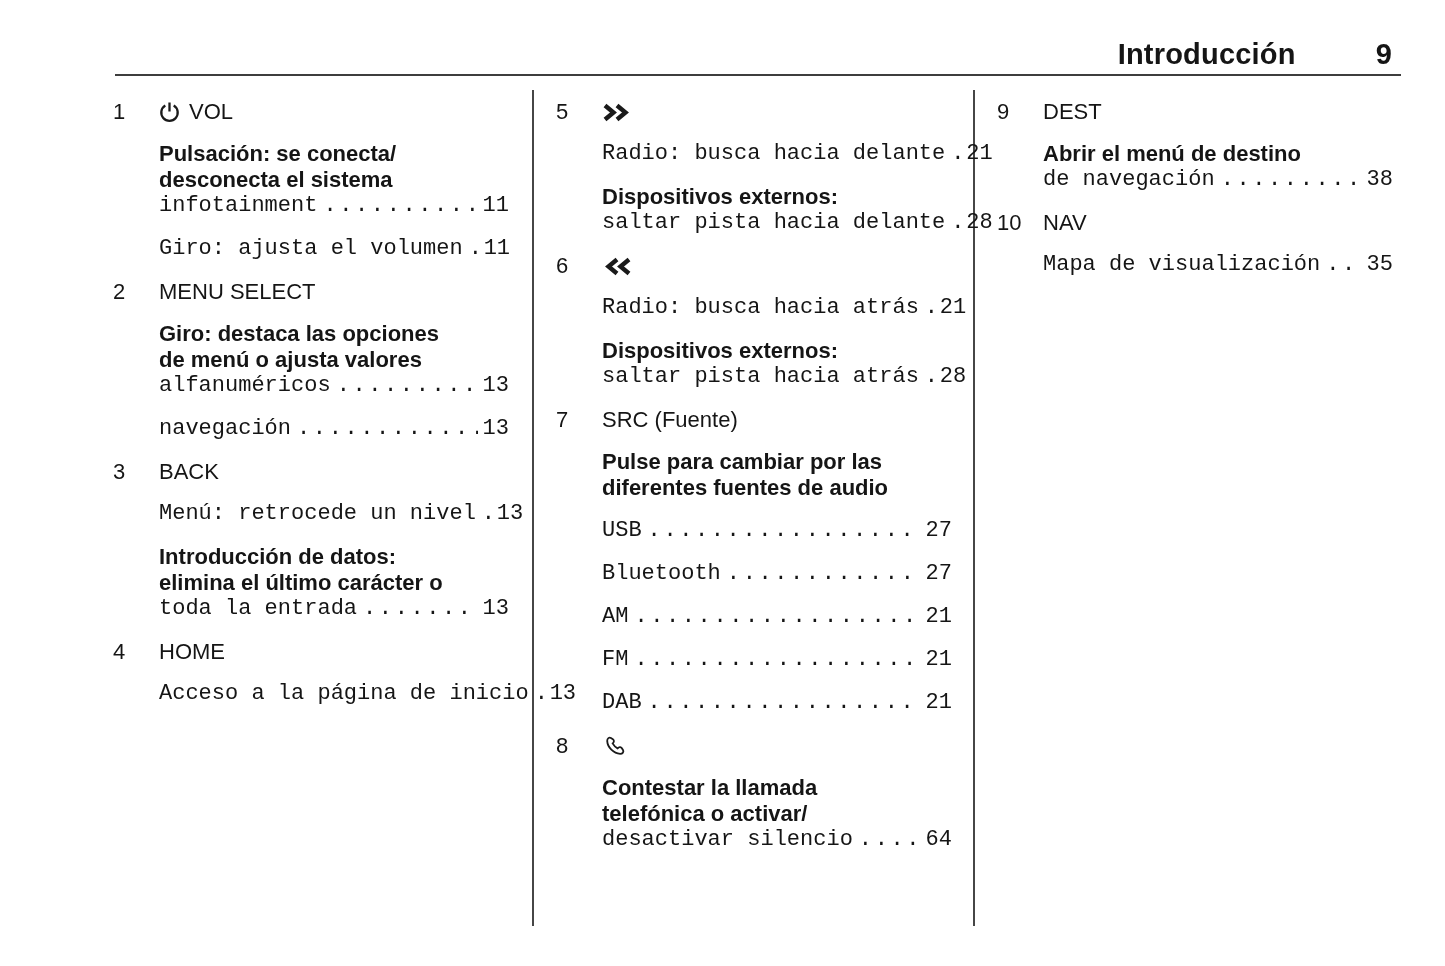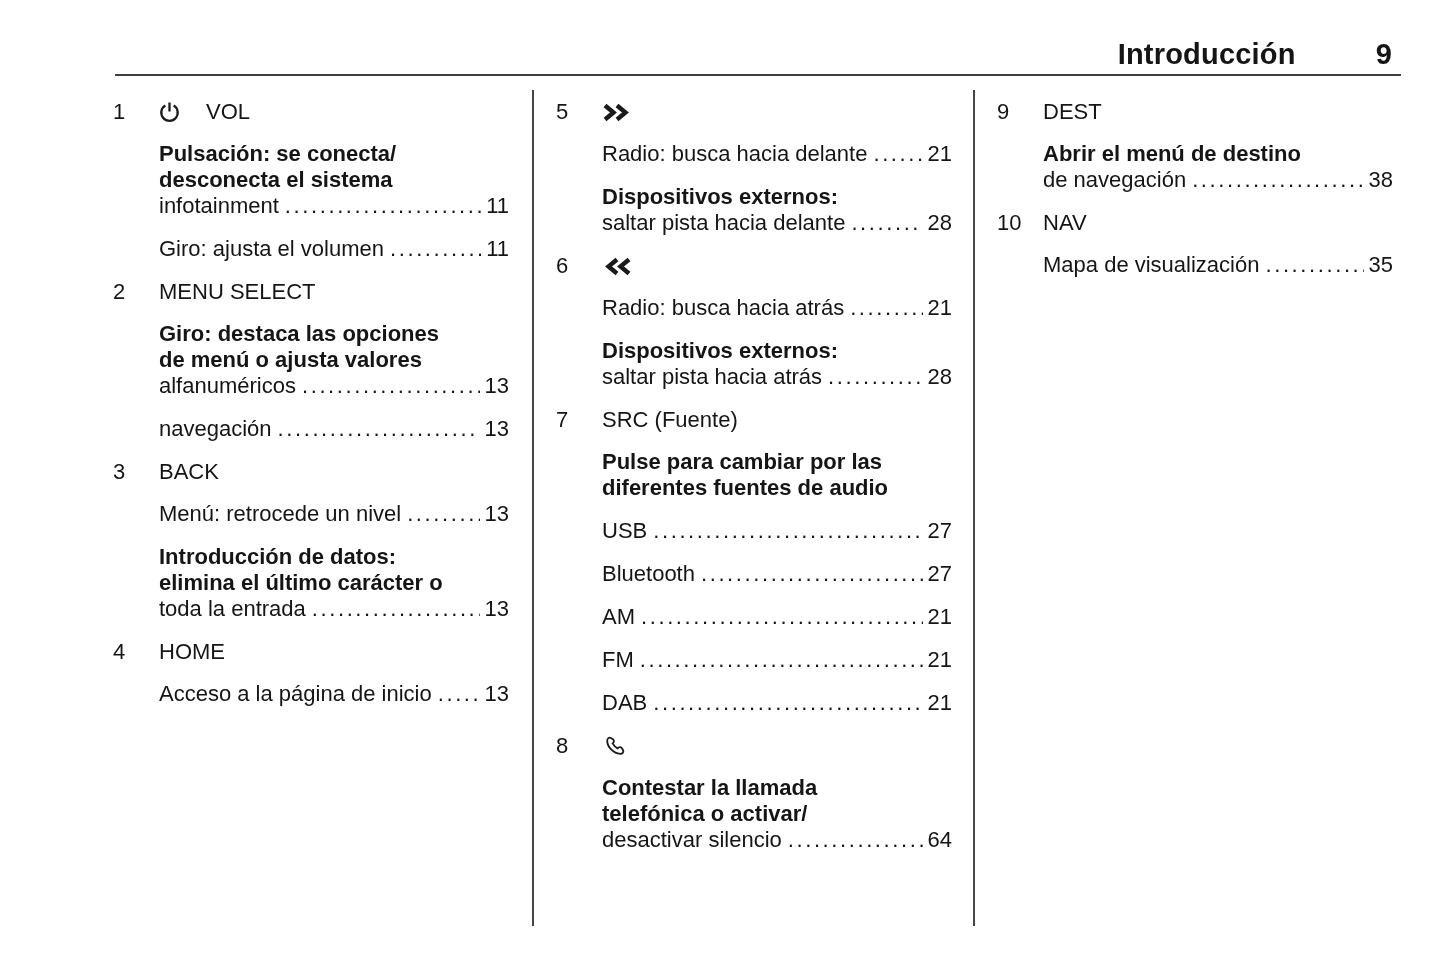--- a/index.html
+++ b/index.html
@@ -18,26 +18,26 @@
   .rule { position:absolute; left:115px; top:74px; width:1286px; height:2px; background:#3e3e3e; }
   .vdiv { position:absolute; top:90px; height:836px; width:2px; background:#464646; }
   #vdiv1 { left:532px; }
   #vdiv2 { left:973px; }
   .col { position:absolute; top:99px; width:396px; font-size:22px; line-height:26px; }
   #col1 { left:113px; }
   #col2 { left:556px; }
   #col3 { left:997px; }
   .item-head { display:flex; align-items:flex-start; margin-bottom:16px; }
   .num { width:46px; flex:none; }
-  .hl { display:flex; align-items:center; gap:26px; min-height:26px; }
+  .hl { display:flex; align-items:center; gap:9px; min-height:26px; }
   .icon { display:inline-flex; align-items:center; }
   .icon svg { display:block; }
   .entry { margin:0 0 17px 46px; }
   .wrap { white-space:pre-line;font-weight:bold; }
-  .last { display:flex; align-items:baseline; }
+  .last { display:flex; align-items:baseline;font-family:Liberation Mono, monospace; }
   .end { white-space:nowrap; flex:0 0 auto; }
   .dots { flex:1 1 auto; overflow:hidden; white-space:nowrap; margin:0 5px 0 6px; min-width:10px; }
   .dots::after {
     content:"..........................................................................";
     letter-spacing:2.6px;
   }
   .pg { flex:0 0 auto; white-space:nowrap; }
   svg .st { stroke:#1a1a1a; fill:none; }
 </style>
 </head>

